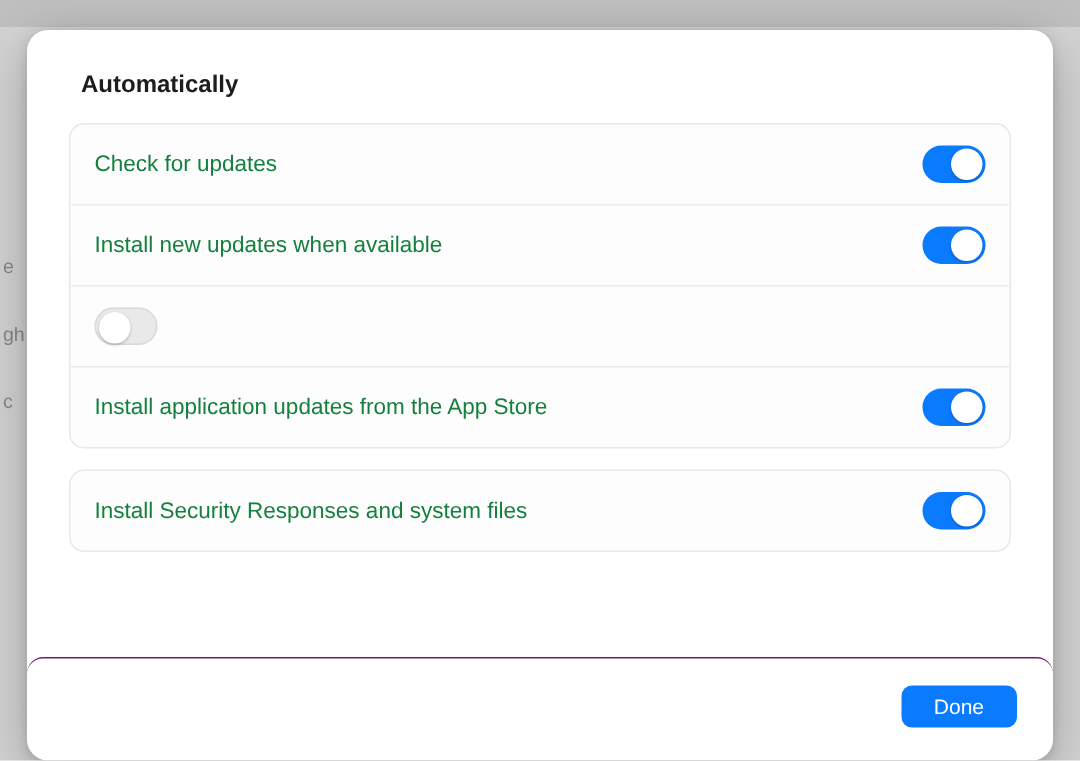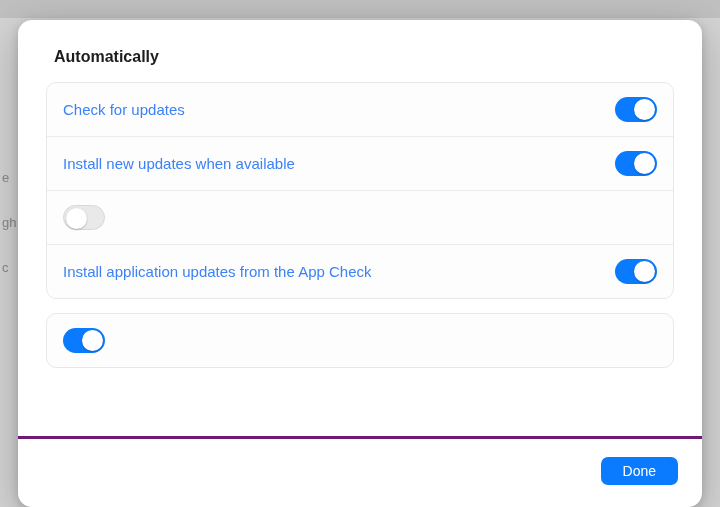--- a/index.html
+++ b/index.html
@@ -74,21 +74,21 @@
       align-items: center;
       justify-content: space-between;
       padding: 14px 16px;
       min-height: 48px;
     }
     .row + .row {
       border-top: 1px solid #ececec;
     }
     .row-label {
       font-size: 15px;
-      color: #3b82f6;
+      color: #15803d;
       font-weight: 400;
     }
     .toggle {
       width: 42px;
       height: 25px;
       border-radius: 25px;
       position: relative;
       cursor: pointer;
       flex-shrink: 0;
     }
@@ -108,25 +108,26 @@
       top: 2px;
       box-shadow: 0 1px 2px rgba(0,0,0,0.2), 0 0 1px rgba(0,0,0,0.1);
     }
     .toggle-on .toggle-knob {
       right: 2px;
     }
     .toggle-off .toggle-knob {
       left: 2px;
     }
     .footer {
-      border-top: 3px solid #701a75;
+      border-top: 1px solid #701a75;
       padding: 18px 24px 22px 24px;
       display: flex;
       justify-content: flex-end;
       margin-top: auto;
+      border-radius: 11px;
     }
     .done-btn {
       background: #0a7aff;
       color: #ffffff;
       border: none;
       border-radius: 7px;
       font-size: 14px;
       font-weight: 500;
       padding: 6px 22px;
       cursor: pointer;
@@ -159,29 +160,30 @@
         <div class="toggle toggle-on">
           <div class="toggle-knob"></div>
         </div>
       </div>
       <div class="row">
         <div class="toggle toggle-off">
           <div class="toggle-knob"></div>
         </div>
       </div>
       <div class="row">
-        <span class="row-label">Install application updates from the App Check</span>
+        <span class="row-label">Install application updates from the App Store</span>
         <div class="toggle toggle-on">
           <div class="toggle-knob"></div>
         </div>
       </div>
     </div>
 
     <div class="group">
       <div class="row">
+        <span class="row-label">Install Security Responses and system files</span>
         <div class="toggle toggle-on">
           <div class="toggle-knob"></div>
         </div>
       </div>
     </div>
   </div>
 
   <div class="footer">
     <button class="done-btn">Done</button>
   </div>

